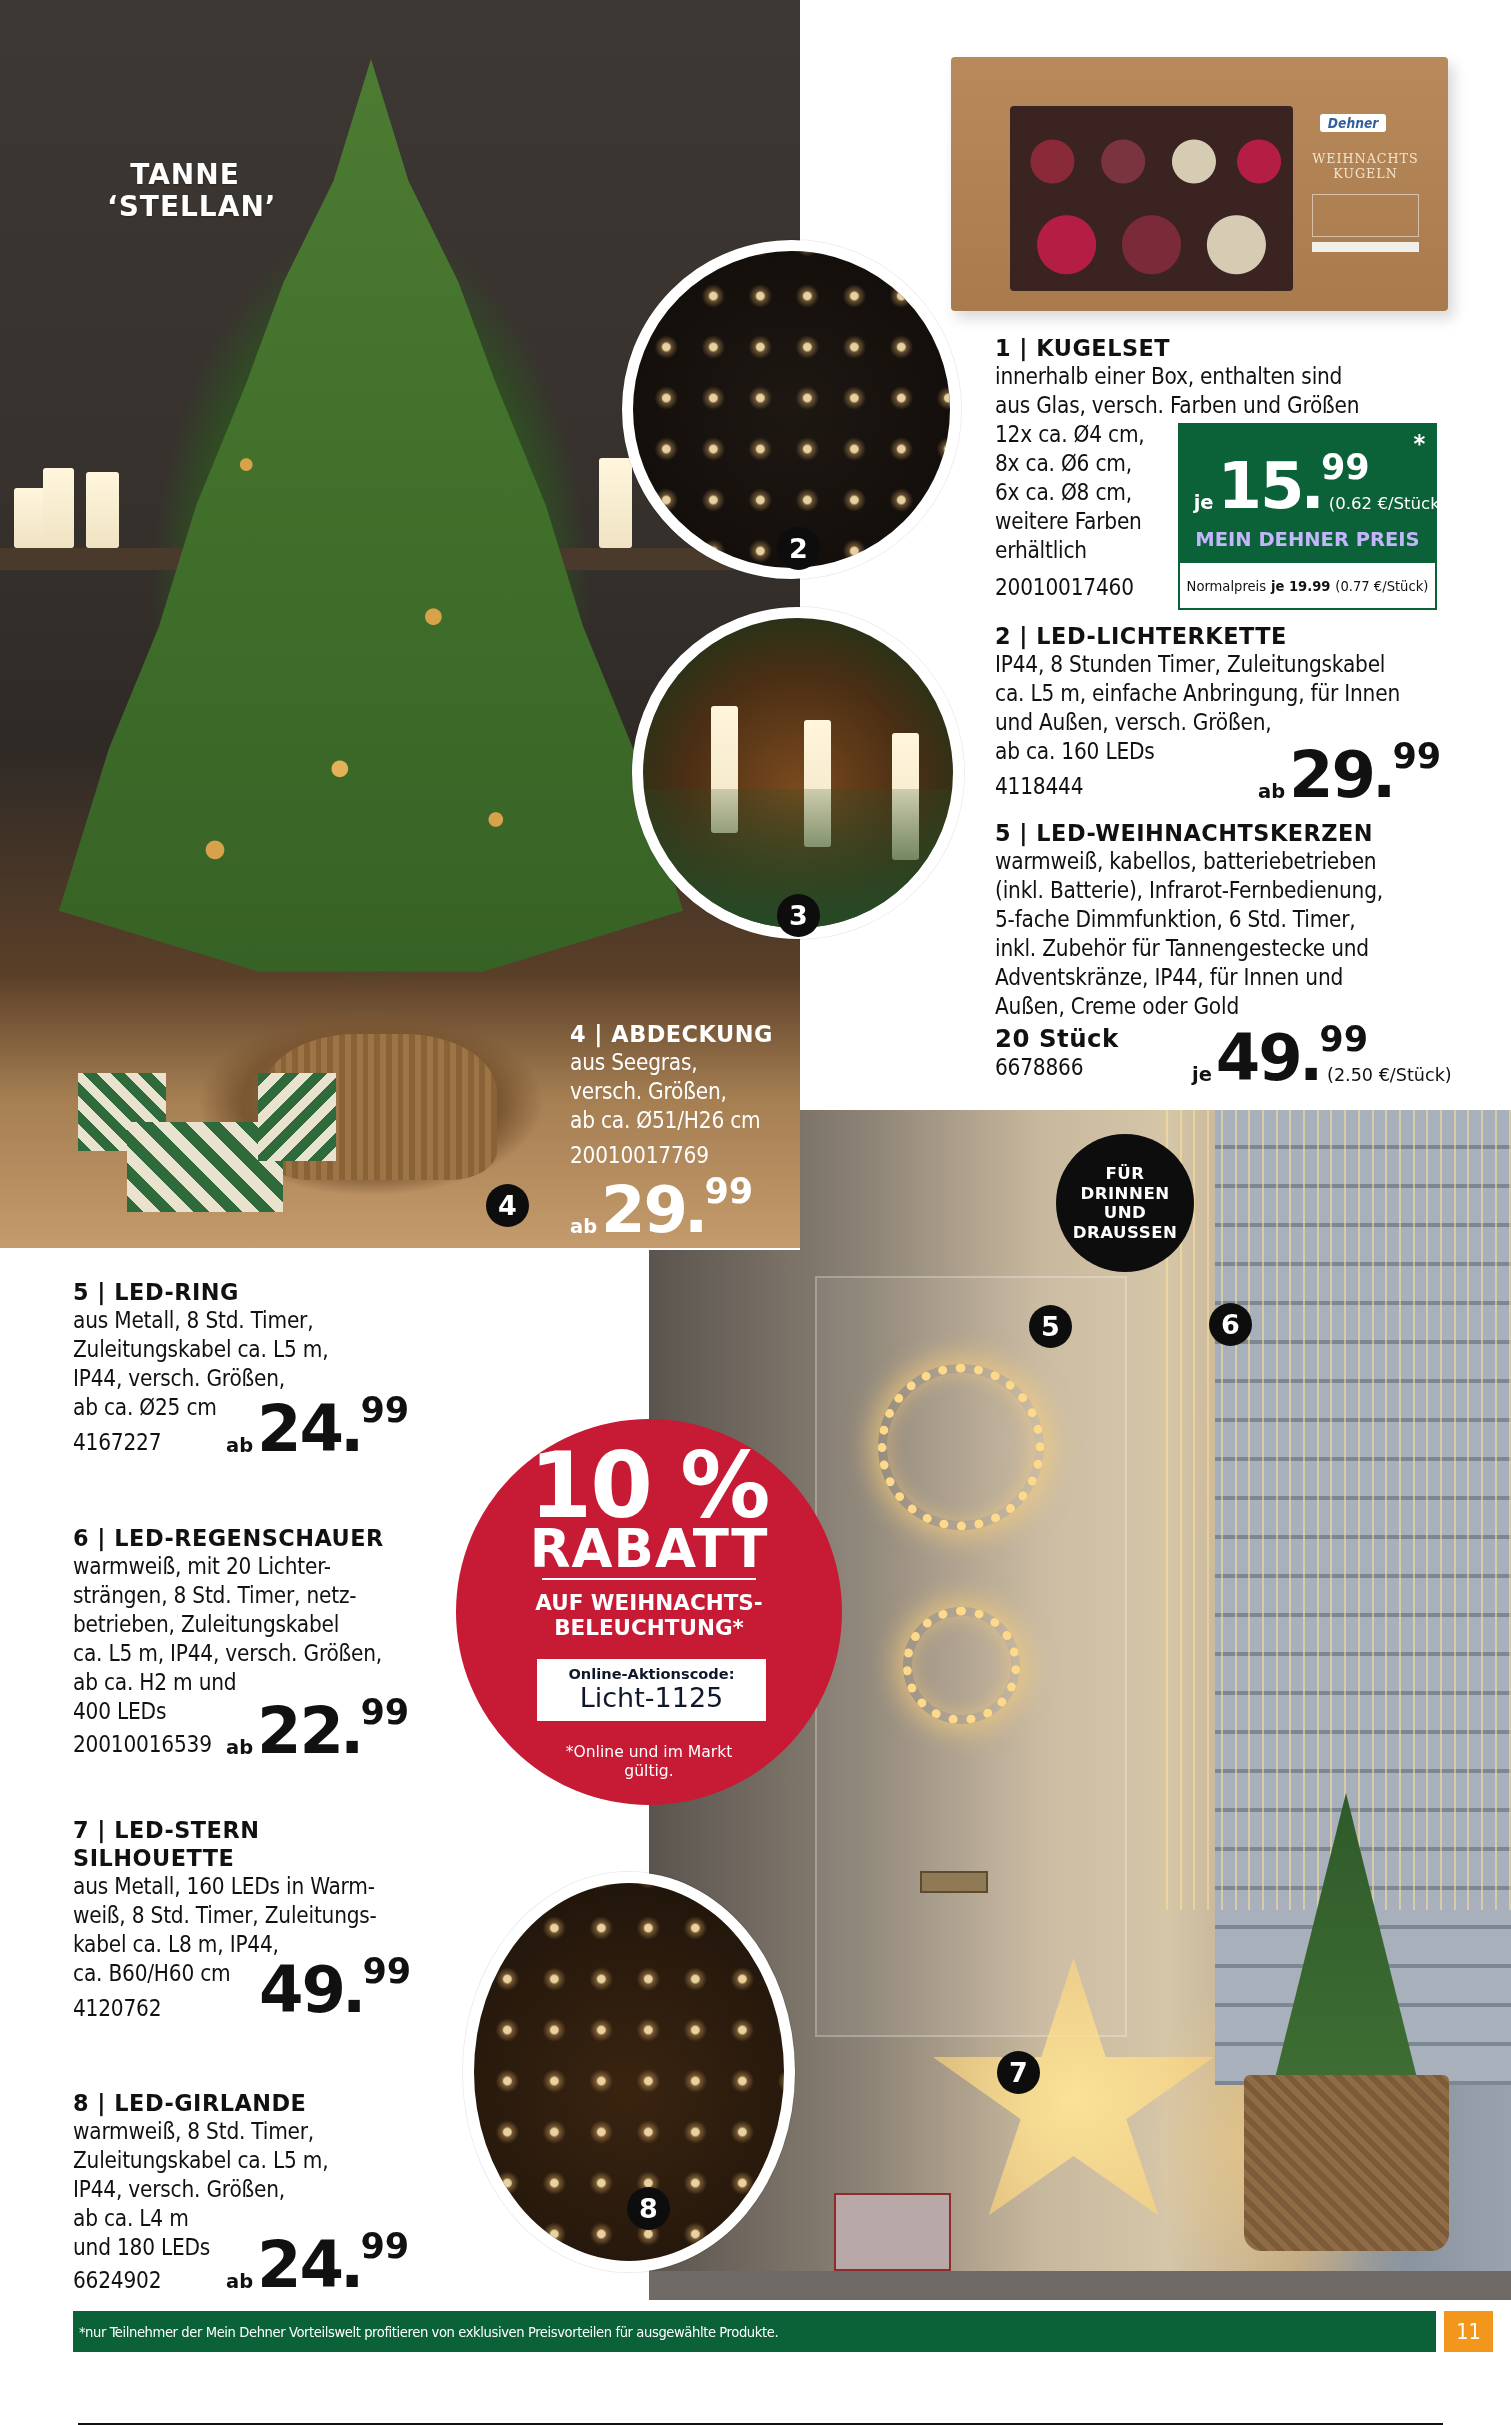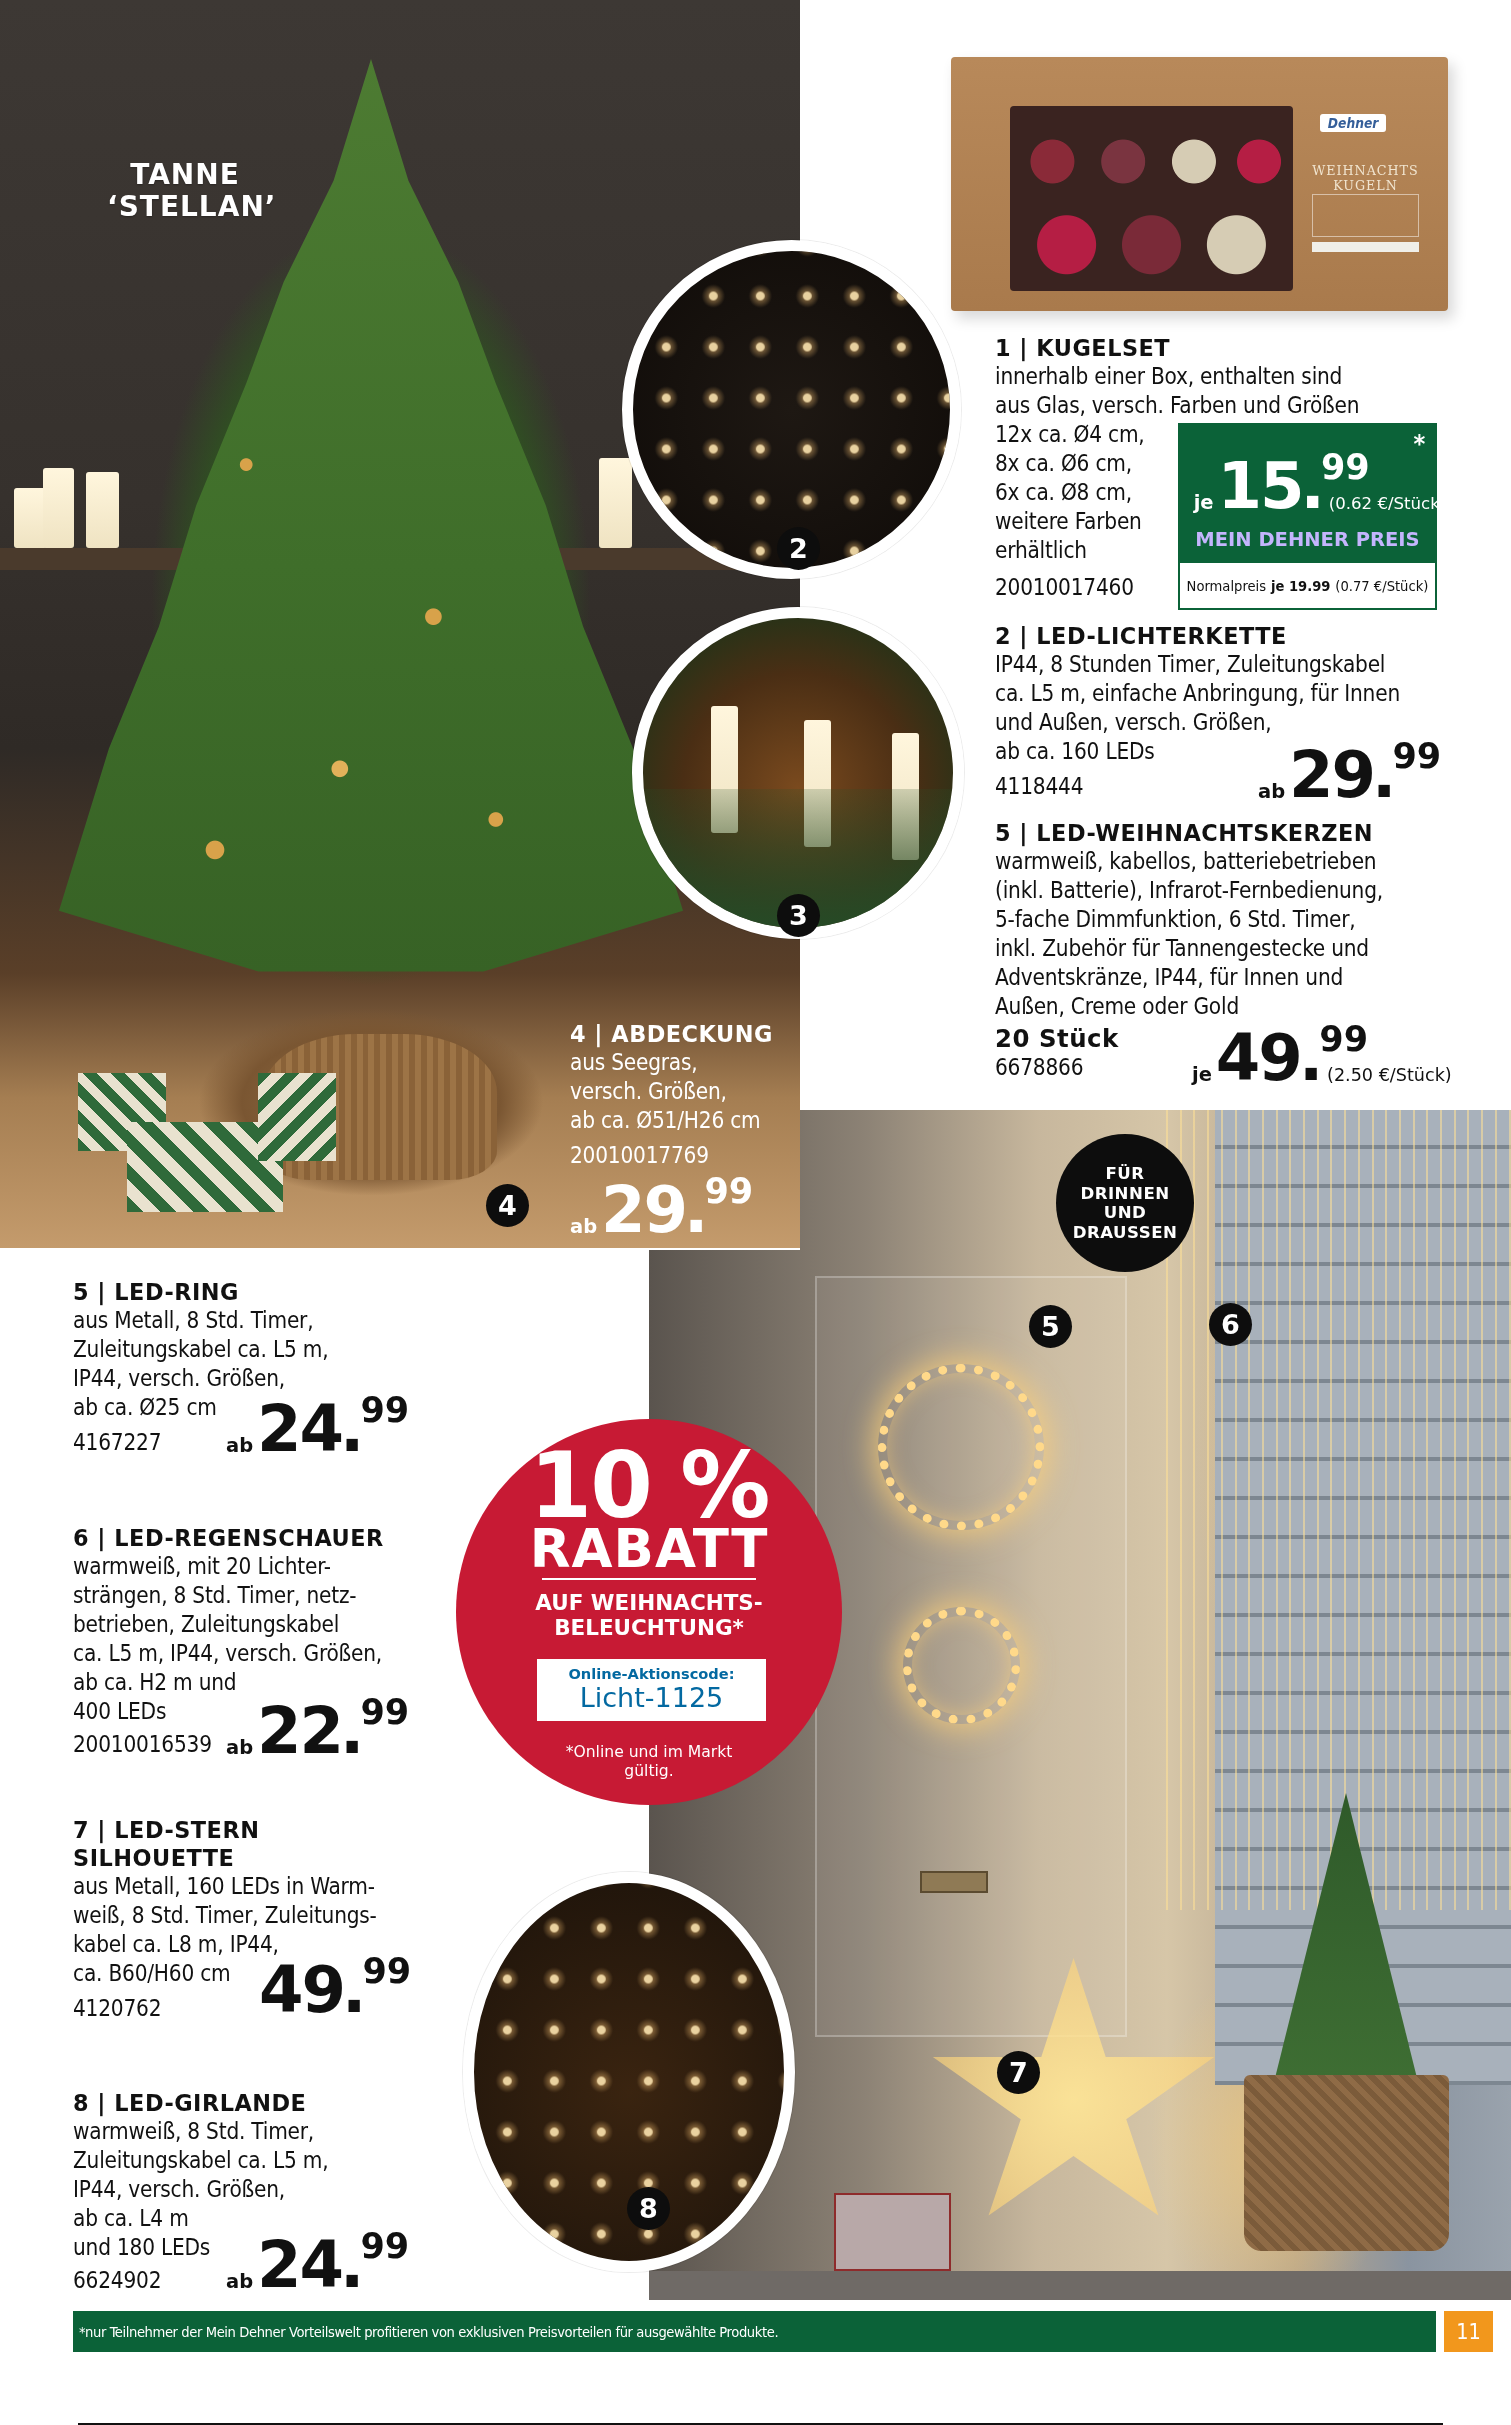--- a/index.html
+++ b/index.html
@@ -43,21 +43,21 @@
     left: 59px; top: 49px; width: 283px; height: 185px; background: #3a2320; border-radius: 3.9px;
     background-image:
       radial-gradient(circle at 15% 30%, #8a2a38 0 21.5px, transparent 22.4px),
       radial-gradient(circle at 40% 30%, #7a3440 0 21.5px, transparent 22.4px),
       radial-gradient(circle at 65% 30%, #d6ccb4 0 21.5px, transparent 22.4px),
       radial-gradient(circle at 88% 30%, #b51e44 0 21.5px, transparent 22.4px),
       radial-gradient(circle at 20% 75%, #b51e44 0 29px, transparent 30px),
       radial-gradient(circle at 50% 75%, #7a2a38 0 29px, transparent 30px),
       radial-gradient(circle at 80% 75%, #d6ccb4 0 29px, transparent 30px);
   }
-  .box-label { color: #f1e5d0; font-family: "DejaVu Serif", "Liberation Serif", serif; font-size: 12.7px; text-align: center; letter-spacing: 1px; margin-top: 12px; }
+  .box-label { color: #f1e5d0; font-family: "DejaVu Serif", "Liberation Serif", serif; font-size: 12.7px; text-align: center; letter-spacing: 1px; }
   .box-logo { background: #fff; color: #355f9a; font-style: italic; font-weight: bold; font-size: 13.7px; padding: 1px 7.8px; border-radius: 2.9px; }
 
   .photo-door {
     left: 649px; top: 1110px; width: 863px; height: 1190px;
     clip-path: polygon(151px 0, 863px 0, 863px 1190px, 0 1190px, 0 140px, 151px 140px);
     background:
       radial-gradient(ellipse 195px 488px at 683px 341px, rgba(255,210,120,0.55), transparent 70%),
       radial-gradient(ellipse 176px 254px at 624px 1034px, rgba(255,210,120,0.6), transparent 70%),
       linear-gradient(90deg, #5a544e 0%, #8c8275 25%, #c7b79d 45%, #d6c6a8 60%, #b7a58b 75%, #8a94a0 88%, #9aa3ad 100%);
   }
@@ -121,21 +121,21 @@
 
   
   .rabatt {
     left: 456px; top: 1419px; width: 386px; height: 386px; border-radius: 50%; background: #c71a34;
     color: #fff; text-align: center; font-family: "DejaVu Sans", "Liberation Sans", sans-serif;
   }
   .rabatt .pct { position: absolute; left: 0; right: 0; top: 21.5px; font-size: 90px; font-weight: bold; letter-spacing: -2px; line-height: 1; }
   .rabatt .word { position: absolute; left: 0; right: 0; top: 103px; font-size: 53px; font-weight: bold; letter-spacing: 1px; line-height: 1; }
   .rabatt .rule { position: absolute; left: 86px; right: 86px; top: 159px; height: 2px; background: #fff; }
   .rabatt .sub { position: absolute; left: 0; right: 0; top: 171px; font-size: 21.5px; font-weight: bold; line-height: 25px; }
-  .rabatt .codebox { position: absolute; left: 81px; width: 229px; top: 240px; height: 62px; background: #fff; color: #0369a1; }
+  .rabatt .codebox { position: absolute; left: 81px; width: 229px; top: 240px; height: 62px; background: #fff; color: #0f172a; }
   .rabatt .codebox .cl { font-size: 14.6px; font-weight: bold; margin-top: 5.9px; }
   .rabatt .codebox .cv { font-size: 27px; line-height: 31px; }
   .rabatt .foot { position: absolute; left: 0; right: 0; top: 324px; font-size: 15.6px; line-height: 18.5px; }
 
   .indoor-badge {
     left: 1056px; top: 1134px; width: 138px; height: 138px; border-radius: 50%; background: #0d0d0d; color: #fff;
     display: flex; flex-direction: column; align-items: center; justify-content: center;
     font-family: "DejaVu Sans", "Liberation Sans", sans-serif; font-weight: bold; font-size: 16.6px; line-height: 19.5px; letter-spacing: 0.5px;
   }
 

